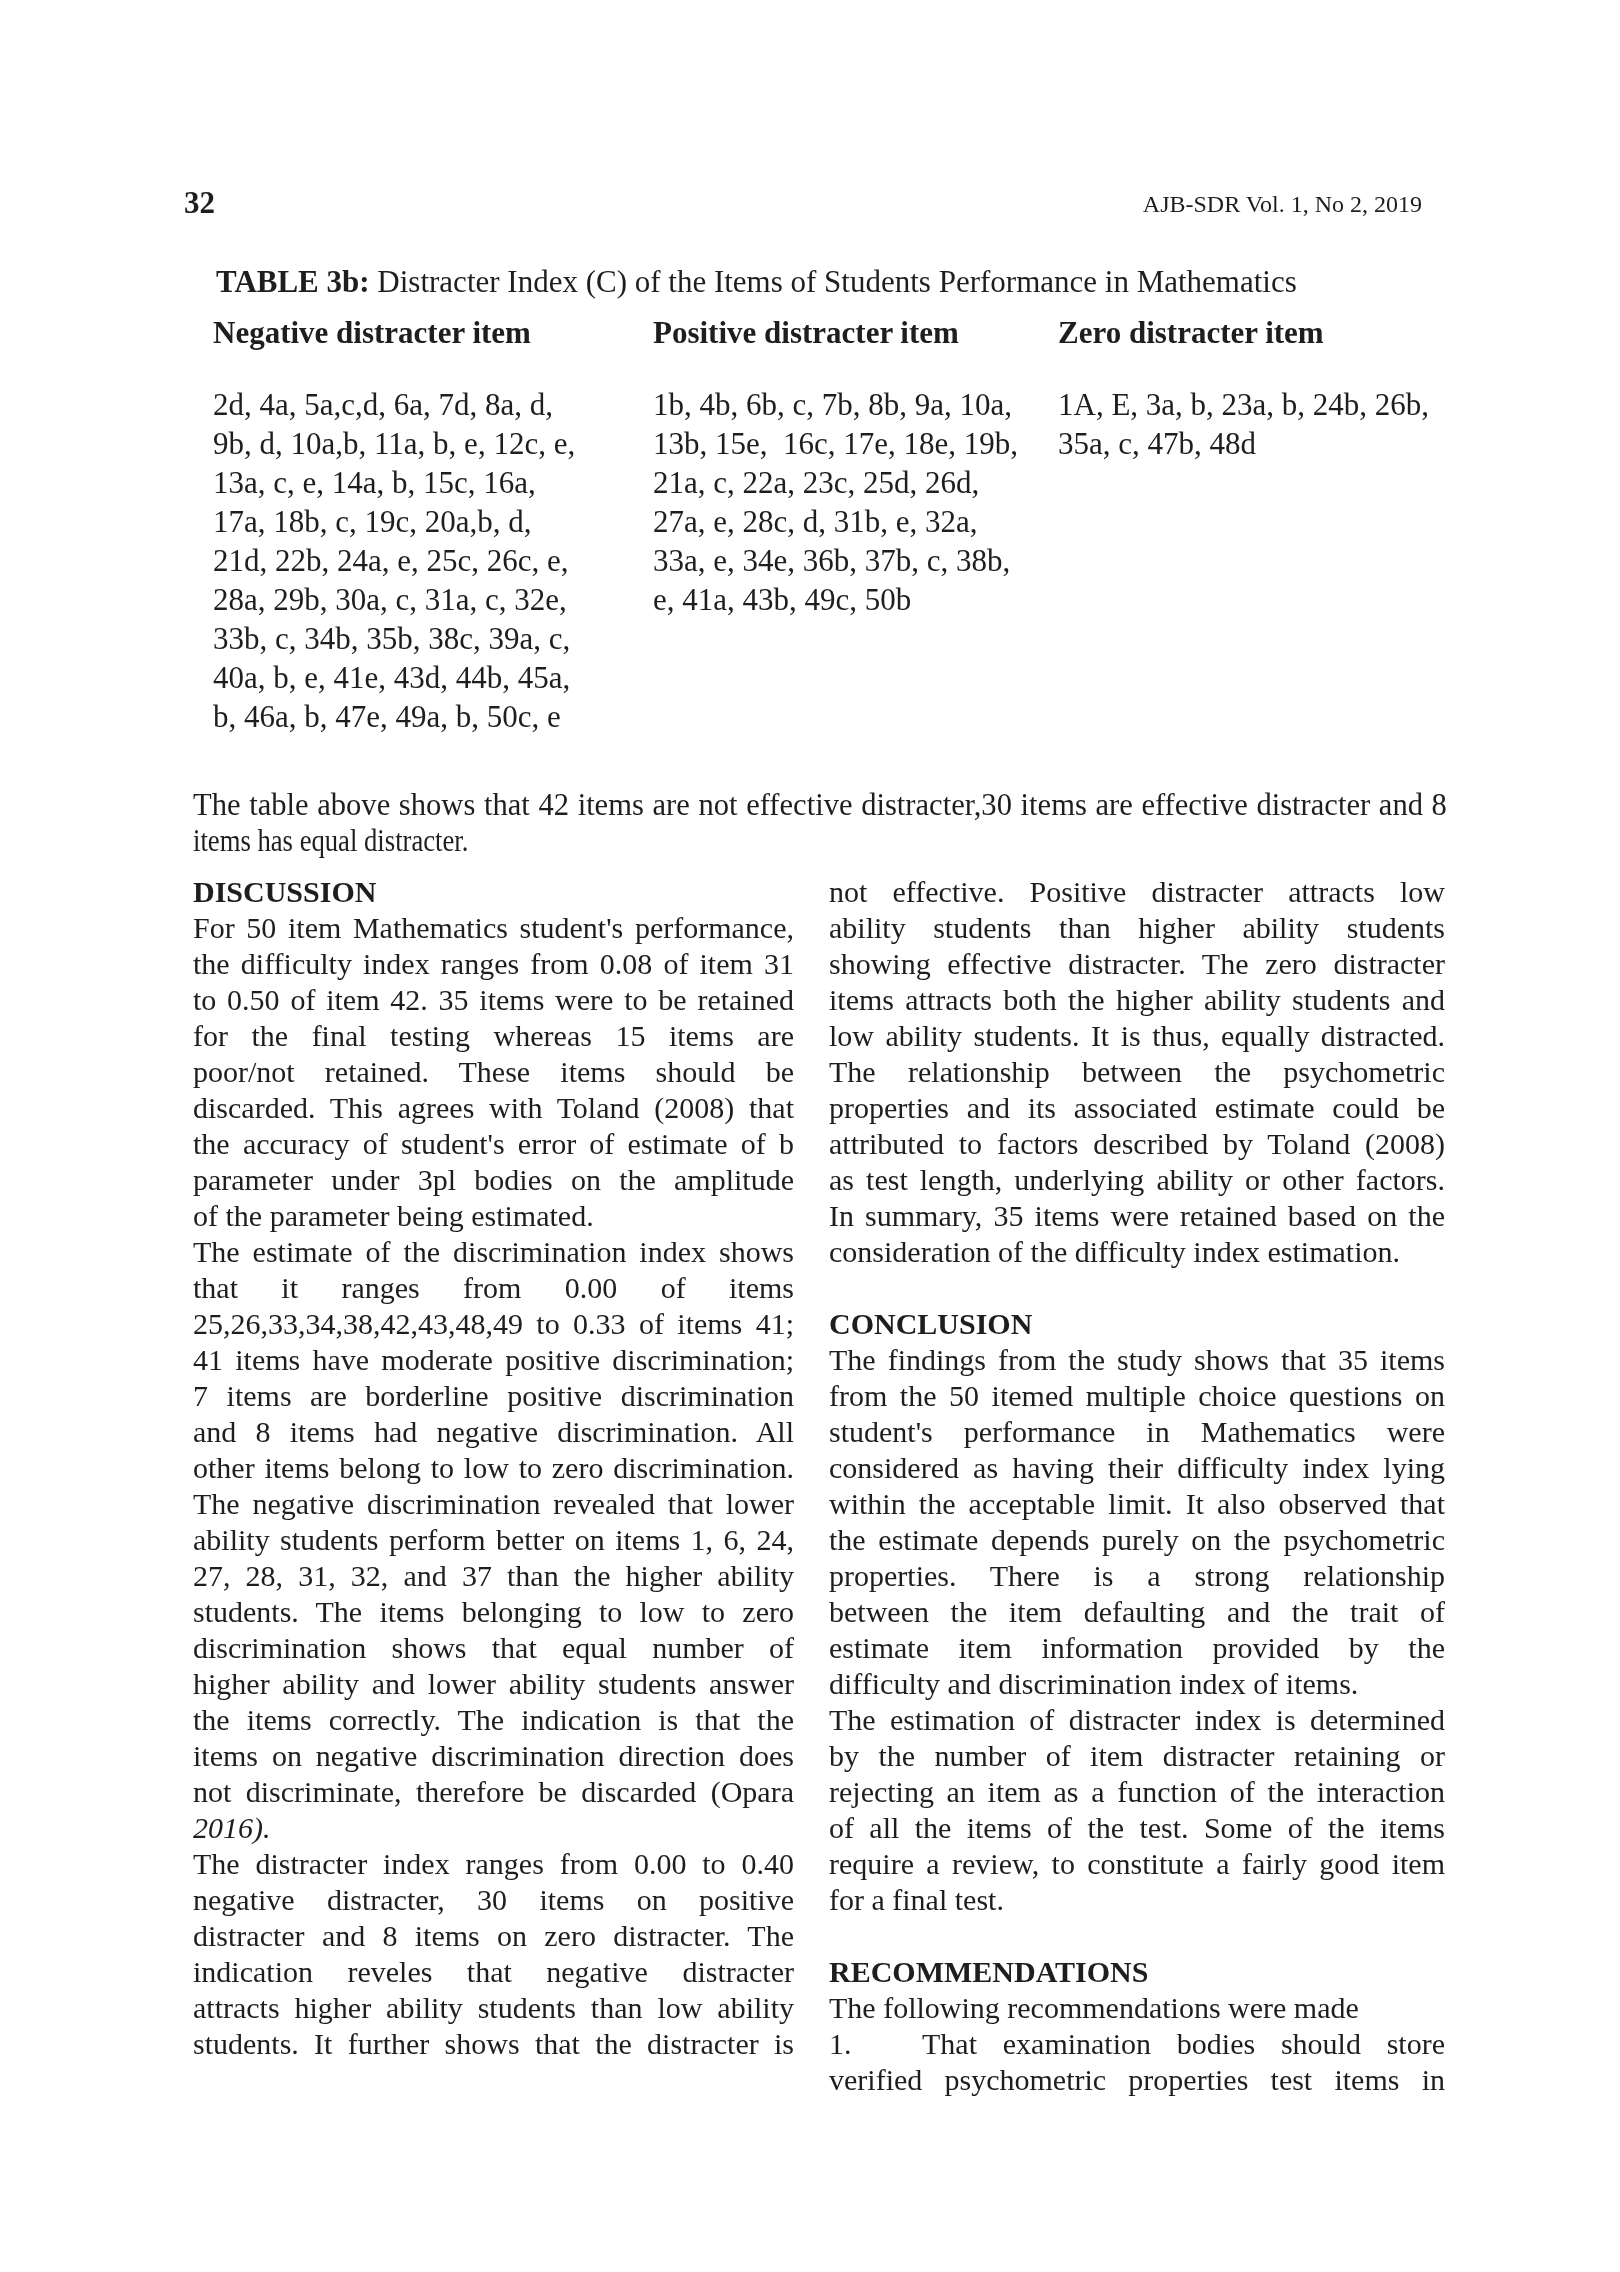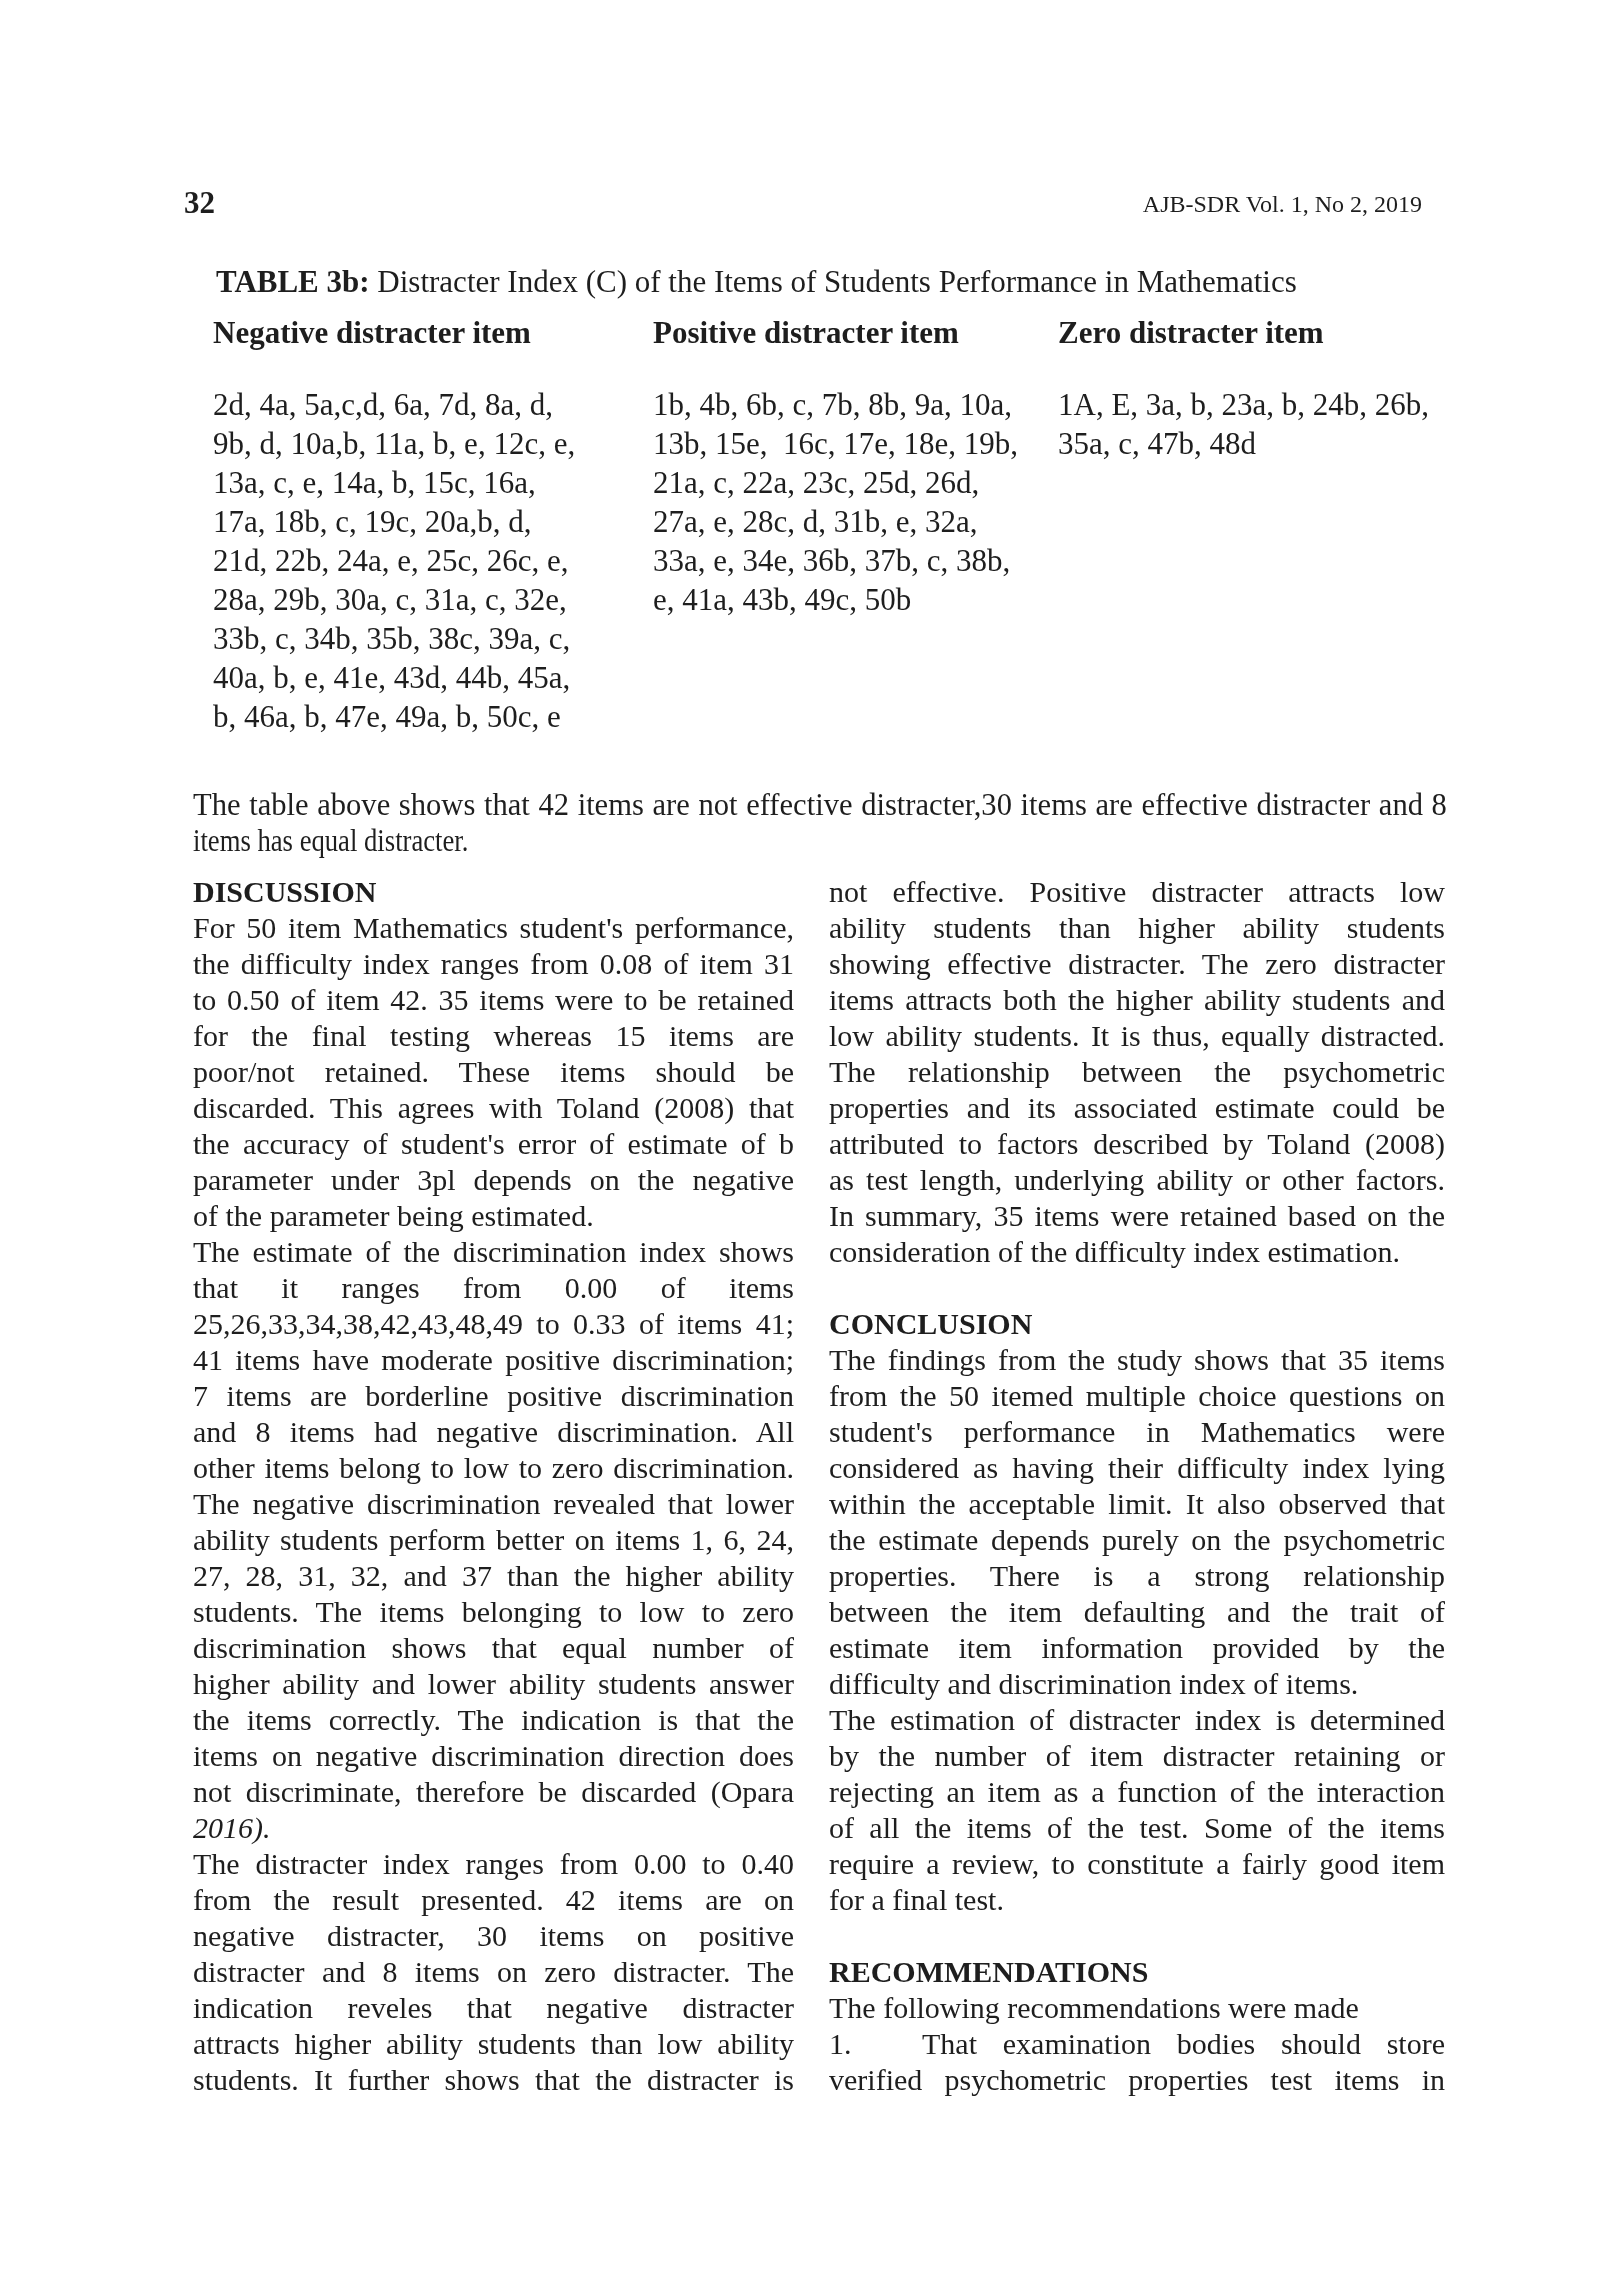--- a/index.html
+++ b/index.html
@@ -177,41 +177,40 @@
 <div class="column left">
   <span class="heading">DISCUSSION</span>
   <div id="left-body">
       <span class="line"><span class="line-inner" style="white-space: normal; display: inline-block; width: 100%;">For 50 item Mathematics student's performance,</span></span>
       <span class="line"><span class="line-inner" style="white-space: normal; display: inline-block; width: 100%;">the difficulty index ranges from 0.08 of item 31</span></span>
       <span class="line"><span class="line-inner" style="white-space: normal; display: inline-block; width: 100%;">to 0.50 of item 42. 35 items were to be retained</span></span>
       <span class="line"><span class="line-inner" style="white-space: normal; display: inline-block; width: 100%;">for the final testing whereas 15 items are</span></span>
       <span class="line"><span class="line-inner" style="white-space: normal; display: inline-block; width: 100%;">poor/not retained. These items should be</span></span>
       <span class="line"><span class="line-inner" style="white-space: normal; display: inline-block; width: 100%;">discarded. This agrees with Toland (2008) that</span></span>
       <span class="line"><span class="line-inner" style="white-space: normal; display: inline-block; width: 100%;">the accuracy of student's error of estimate of b</span></span>
-      <span class="line"><span class="line-inner" style="white-space: normal; display: inline-block; width: 100%;">parameter under 3pl depends on the negative</span></span>
+      <span class="line"><span class="line-inner" style="white-space: normal; display: inline-block; width: 100%;">parameter under 3pl bodies on the amplitude</span></span>
       <span class="line last"><span class="line-inner" style="white-space: normal; display: inline-block; width: 100%;">of the parameter being estimated.</span></span>
       <span class="line"><span class="line-inner" style="white-space: normal; display: inline-block; width: 100%;">The estimate of the discrimination index shows</span></span>
       <span class="line"><span class="line-inner" style="white-space: normal; display: inline-block; width: 100%;">that it ranges from 0.00 of items</span></span>
       <span class="line"><span class="line-inner" style="white-space: normal; display: inline-block; width: 100%;">25,26,33,34,38,42,43,48,49 to 0.33 of items 41;</span></span>
       <span class="line"><span class="line-inner" style="white-space: normal; display: inline-block; width: 100%;">41 items have moderate positive discrimination;</span></span>
       <span class="line"><span class="line-inner" style="white-space: normal; display: inline-block; width: 100%;">7 items are borderline positive discrimination</span></span>
       <span class="line"><span class="line-inner" style="white-space: normal; display: inline-block; width: 100%;">and 8 items had negative discrimination. All</span></span>
       <span class="line"><span class="line-inner" style="white-space: normal; display: inline-block; width: 100%;">other items belong to low to zero discrimination.</span></span>
       <span class="line"><span class="line-inner" style="white-space: normal; display: inline-block; width: 100%;">The negative discrimination revealed that lower</span></span>
       <span class="line"><span class="line-inner" style="white-space: normal; display: inline-block; width: 100%;">ability students perform better on items 1, 6, 24,</span></span>
       <span class="line"><span class="line-inner" style="white-space: normal; display: inline-block; width: 100%;">27, 28, 31, 32, and 37 than the higher ability</span></span>
       <span class="line"><span class="line-inner" style="white-space: normal; display: inline-block; width: 100%;">students. The items belonging to low to zero</span></span>
       <span class="line"><span class="line-inner" style="white-space: normal; display: inline-block; width: 100%;">discrimination shows that equal number of</span></span>
       <span class="line"><span class="line-inner" style="white-space: normal; display: inline-block; width: 100%;">higher ability and lower ability students answer</span></span>
       <span class="line"><span class="line-inner" style="white-space: normal; display: inline-block; width: 100%;">the items correctly. The indication is that the</span></span>
       <span class="line"><span class="line-inner" style="white-space: normal; display: inline-block; width: 100%;">items on negative discrimination direction does</span></span>
       <span class="line"><span class="line-inner" style="white-space: normal; display: inline-block; width: 100%;">not discriminate, therefore be discarded (Opara</span></span>
       <span class="line last"><span class="line-inner" style="white-space: normal; display: inline-block; width: 100%; font-style: italic;">2016).</span></span>
       <span class="line"><span class="line-inner" style="white-space: normal; display: inline-block; width: 100%;">The distracter index ranges from 0.00 to 0.40</span></span>
-      <span class="line"><span class="line-inner" style="white-space: normal; display: inline-block; width: 100%;">from the result presented. 42 items are on</span></span>
       <span class="line"><span class="line-inner" style="white-space: normal; display: inline-block; width: 100%;">negative distracter, 30 items on positive</span></span>
       <span class="line"><span class="line-inner" style="white-space: normal; display: inline-block; width: 100%;">distracter and 8 items on zero distracter. The</span></span>
       <span class="line"><span class="line-inner" style="white-space: normal; display: inline-block; width: 100%;">indication reveles that negative distracter</span></span>
       <span class="line"><span class="line-inner" style="white-space: normal; display: inline-block; width: 100%;">attracts higher ability students than low ability</span></span>
       <span class="line"><span class="line-inner" style="white-space: normal; display: inline-block; width: 100%;">students. It further shows that the distracter is</span></span>
     </div>
 </div>
 
 <div class="column right">
   <div id="right-body">

